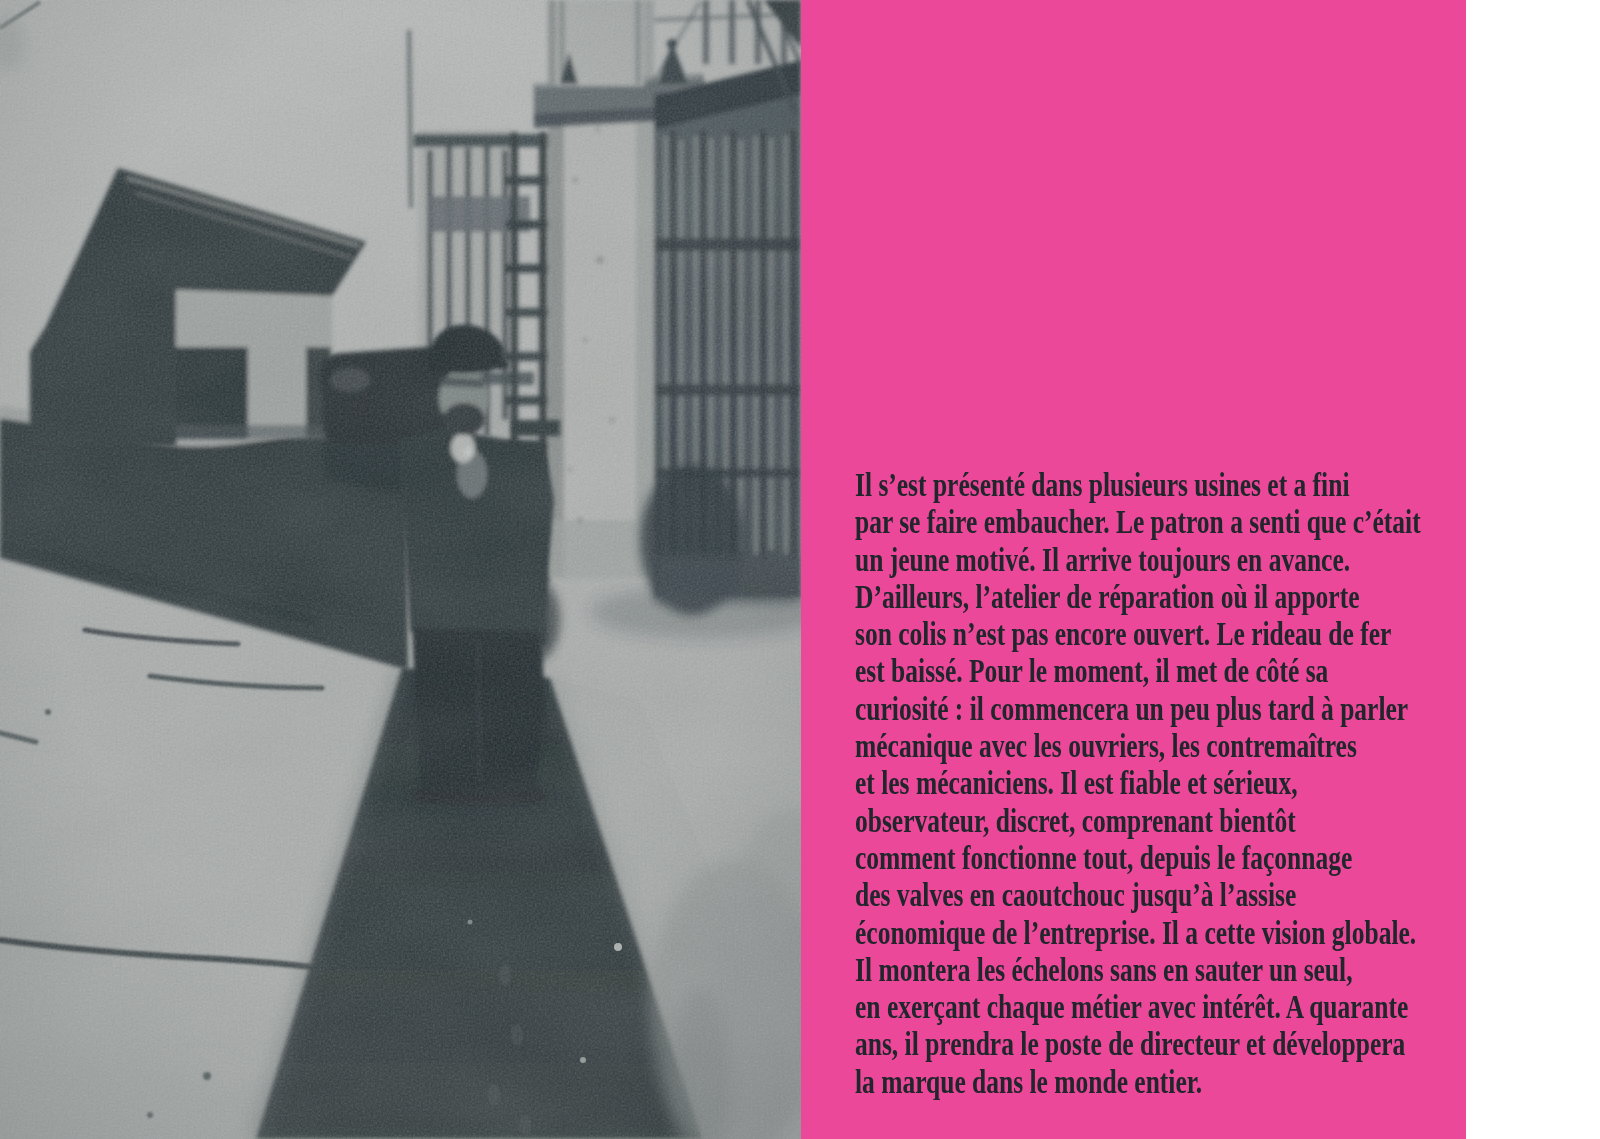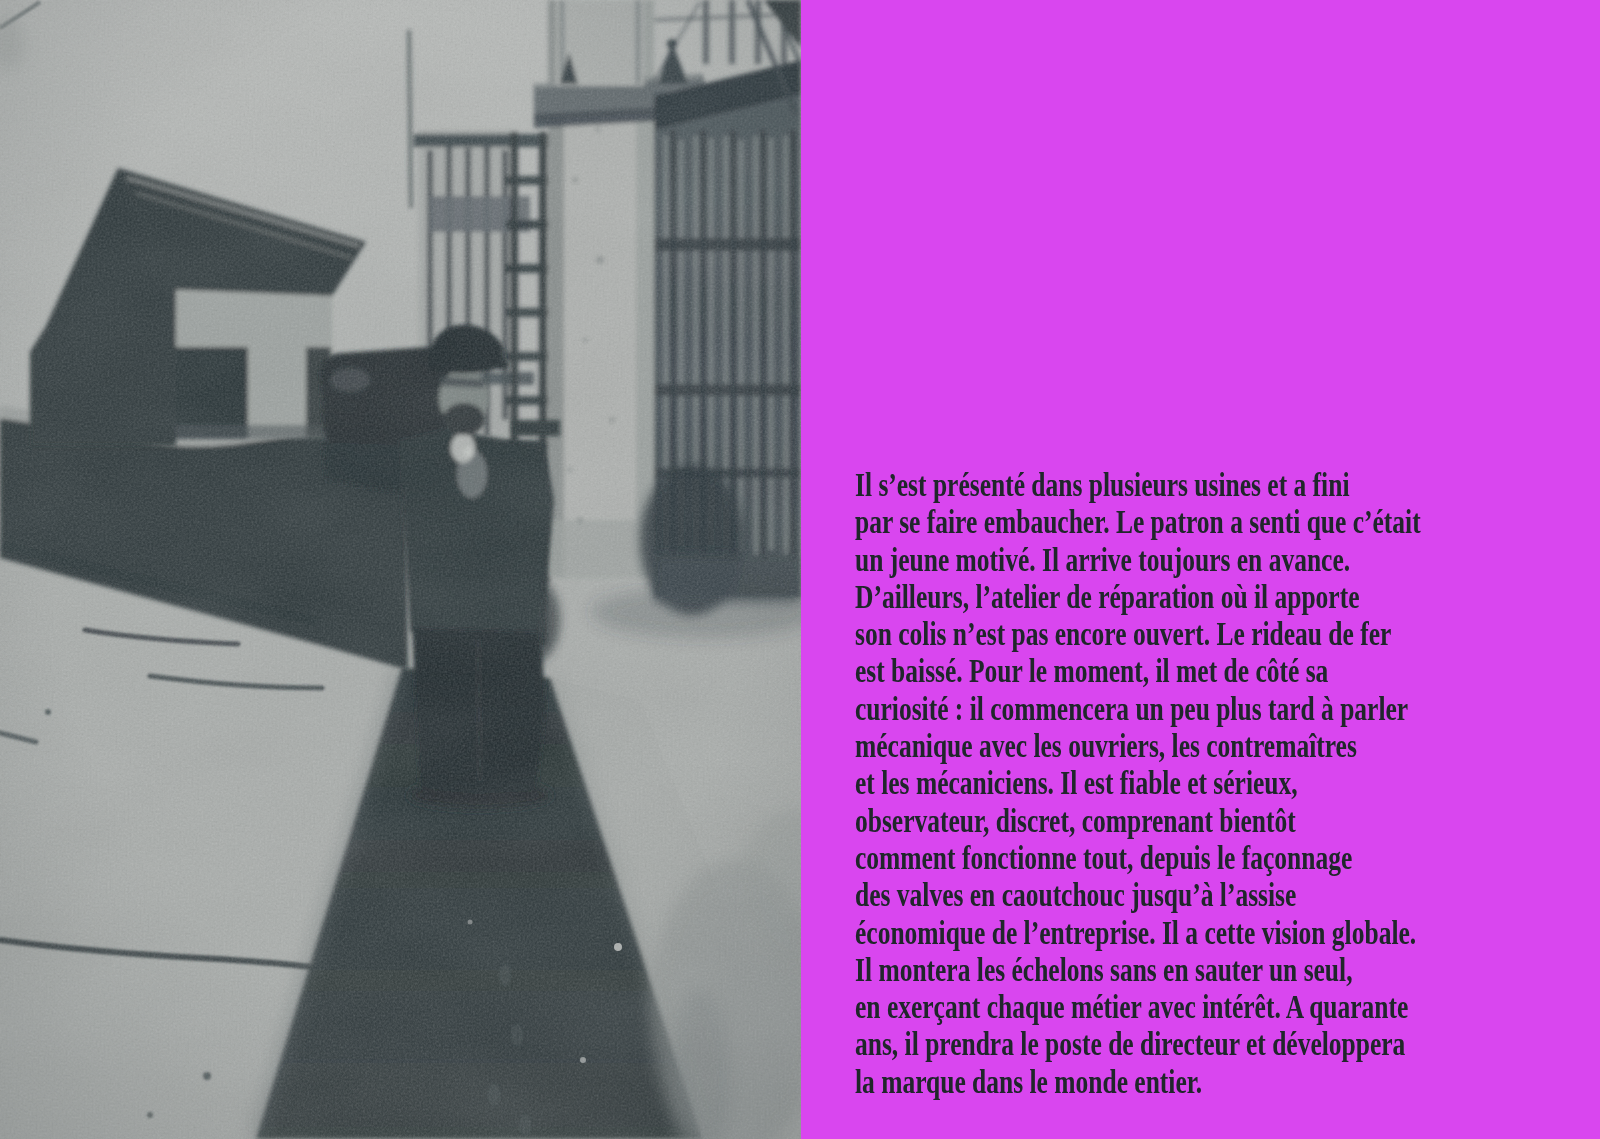--- a/index.html
+++ b/index.html
@@ -1,16 +1,16 @@
 <!DOCTYPE html>
 <html><head>
 <meta charset="utf-8">
 <style>
   html,body{margin:0;padding:0;background:#ffffff;}
-  .canvas{position:relative;width:1600px;height:1139px;background:#d946ef;overflow:hidden;
+  .canvas{position:relative;width:1466px;height:1139px;background:#ec4899;overflow:hidden;
           font-family:"Liberation Serif", serif;}
   .photo{position:absolute;left:0;top:0;width:801px;height:1139px;margin:0;}
   .photo svg{display:block;width:801px;height:1139px;}
   .text-block{
     position:absolute;left:855px;top:466px;
     transform:scaleX(0.75);transform-origin:0 0;
     color:#20262b;
     font-weight:700;font-size:34px;line-height:37.3px;
     letter-spacing:0px;white-space:nowrap;
   }

